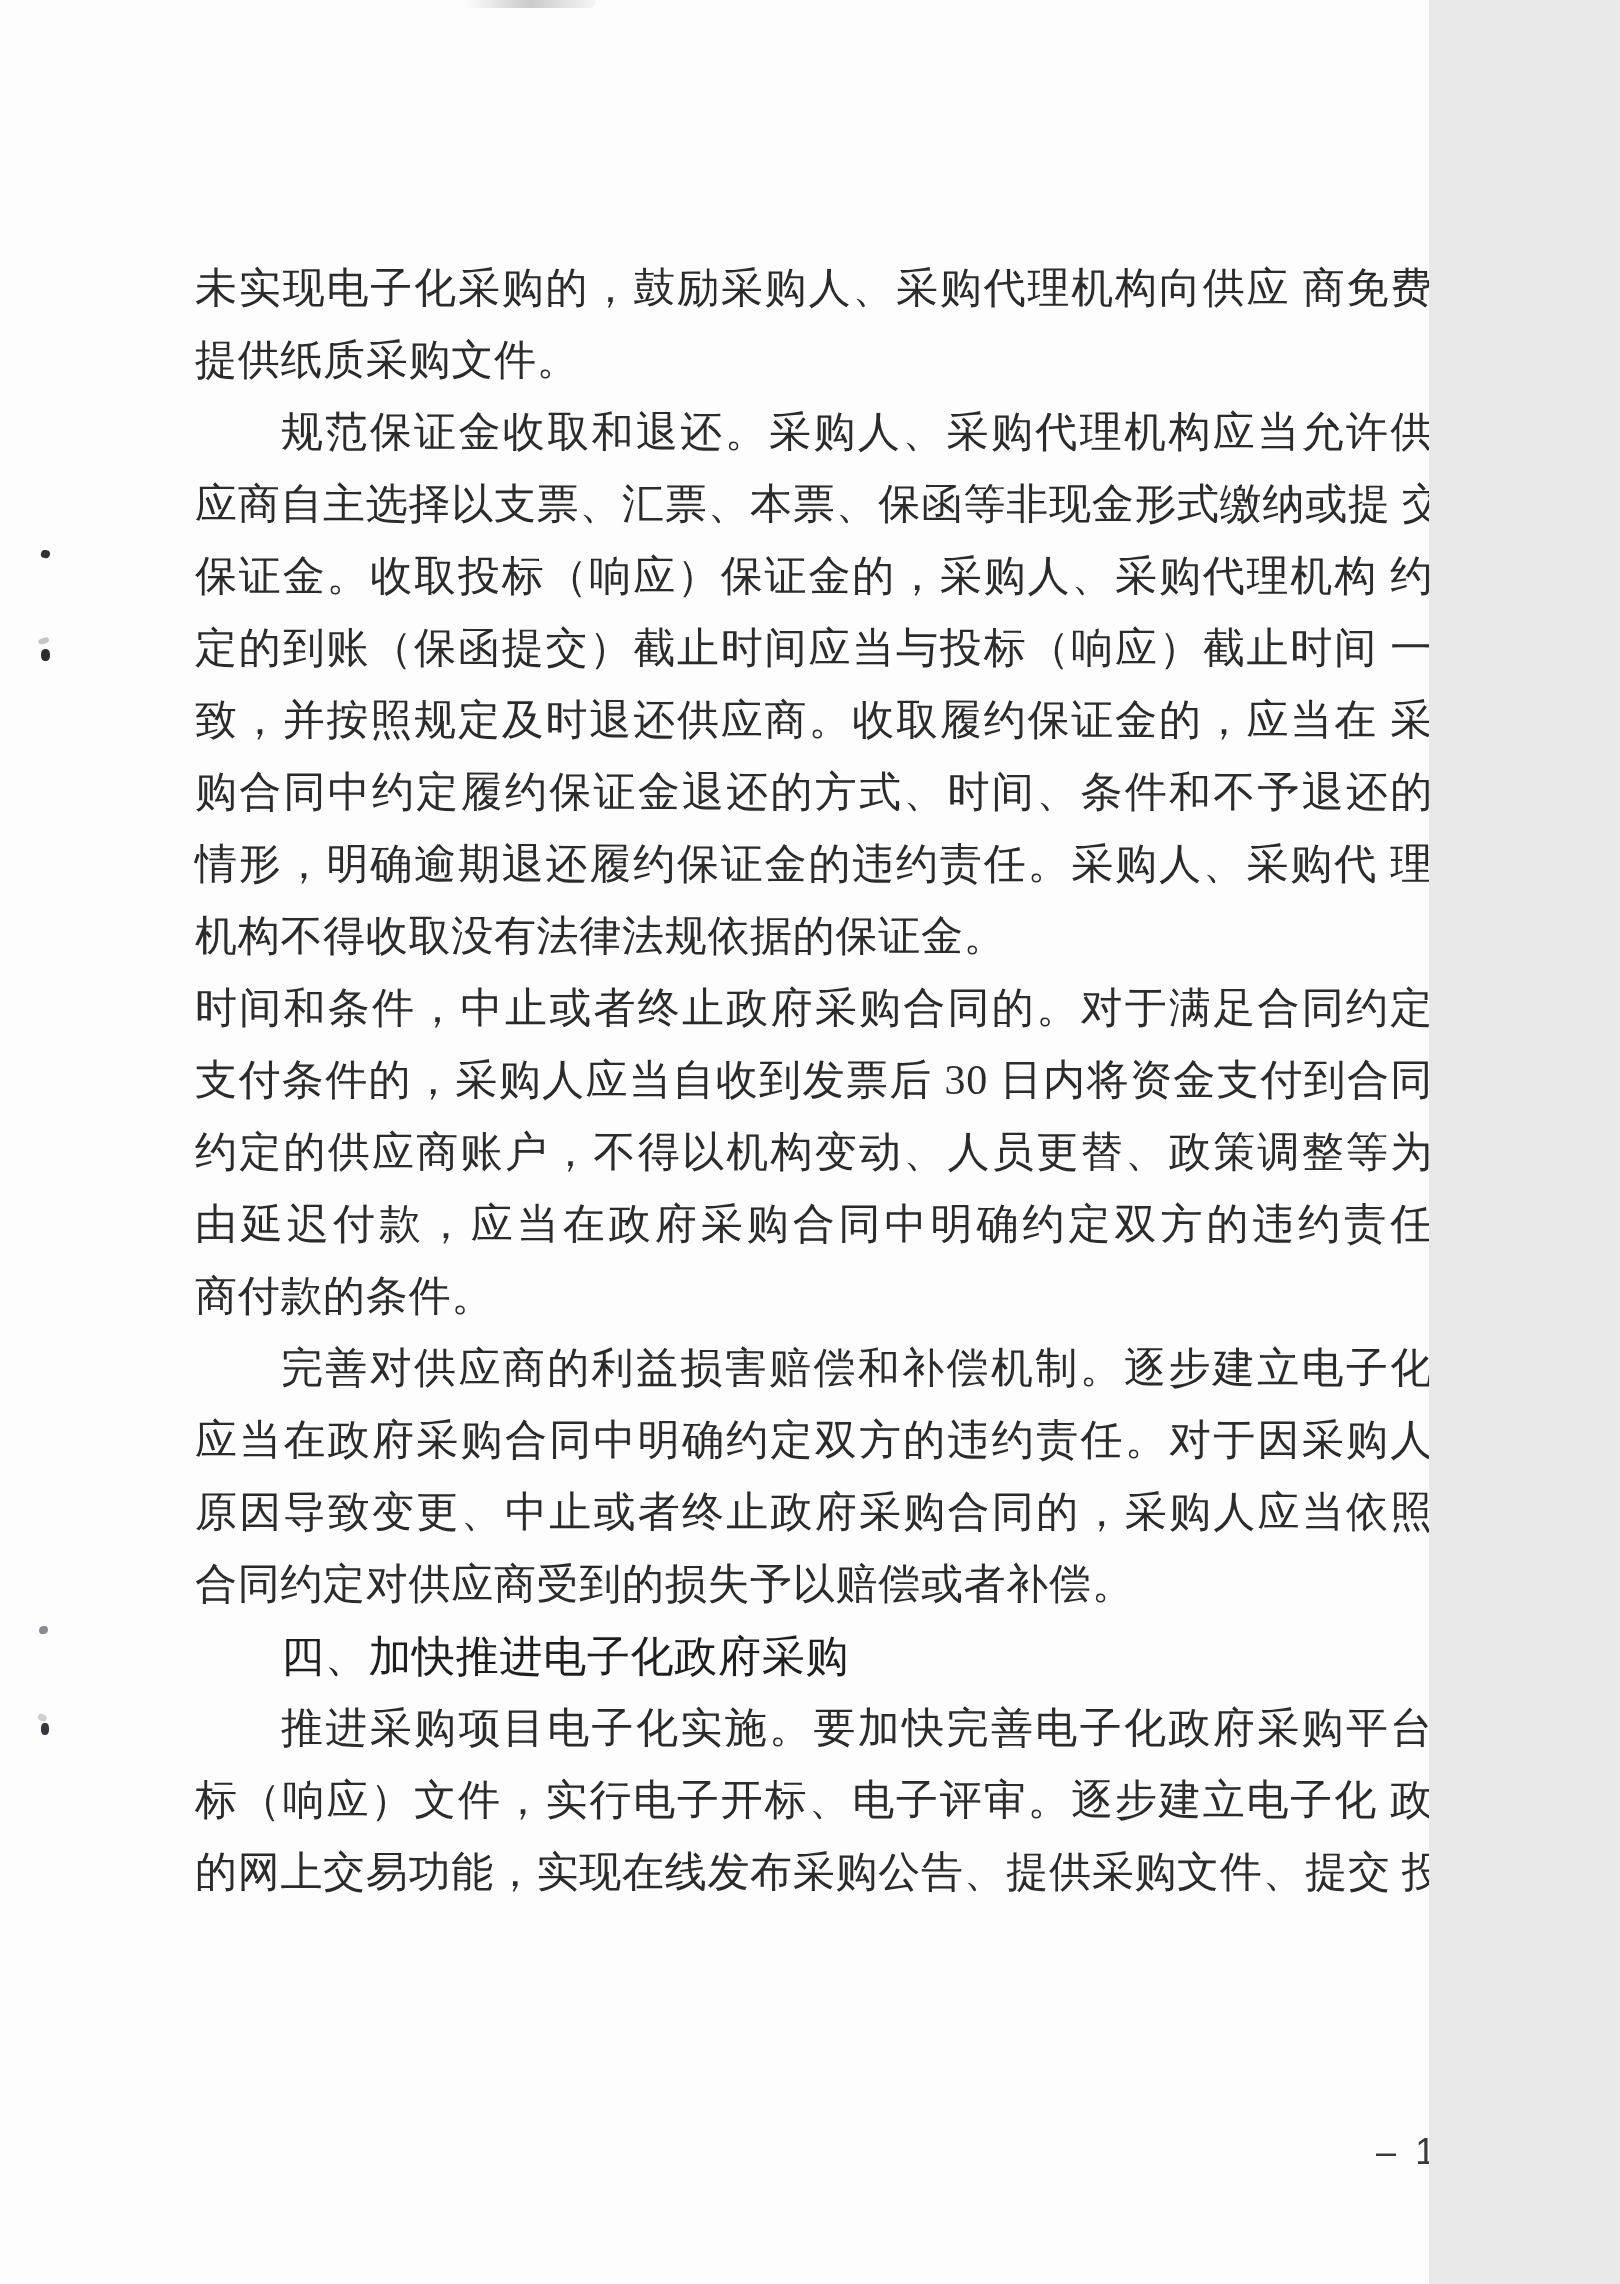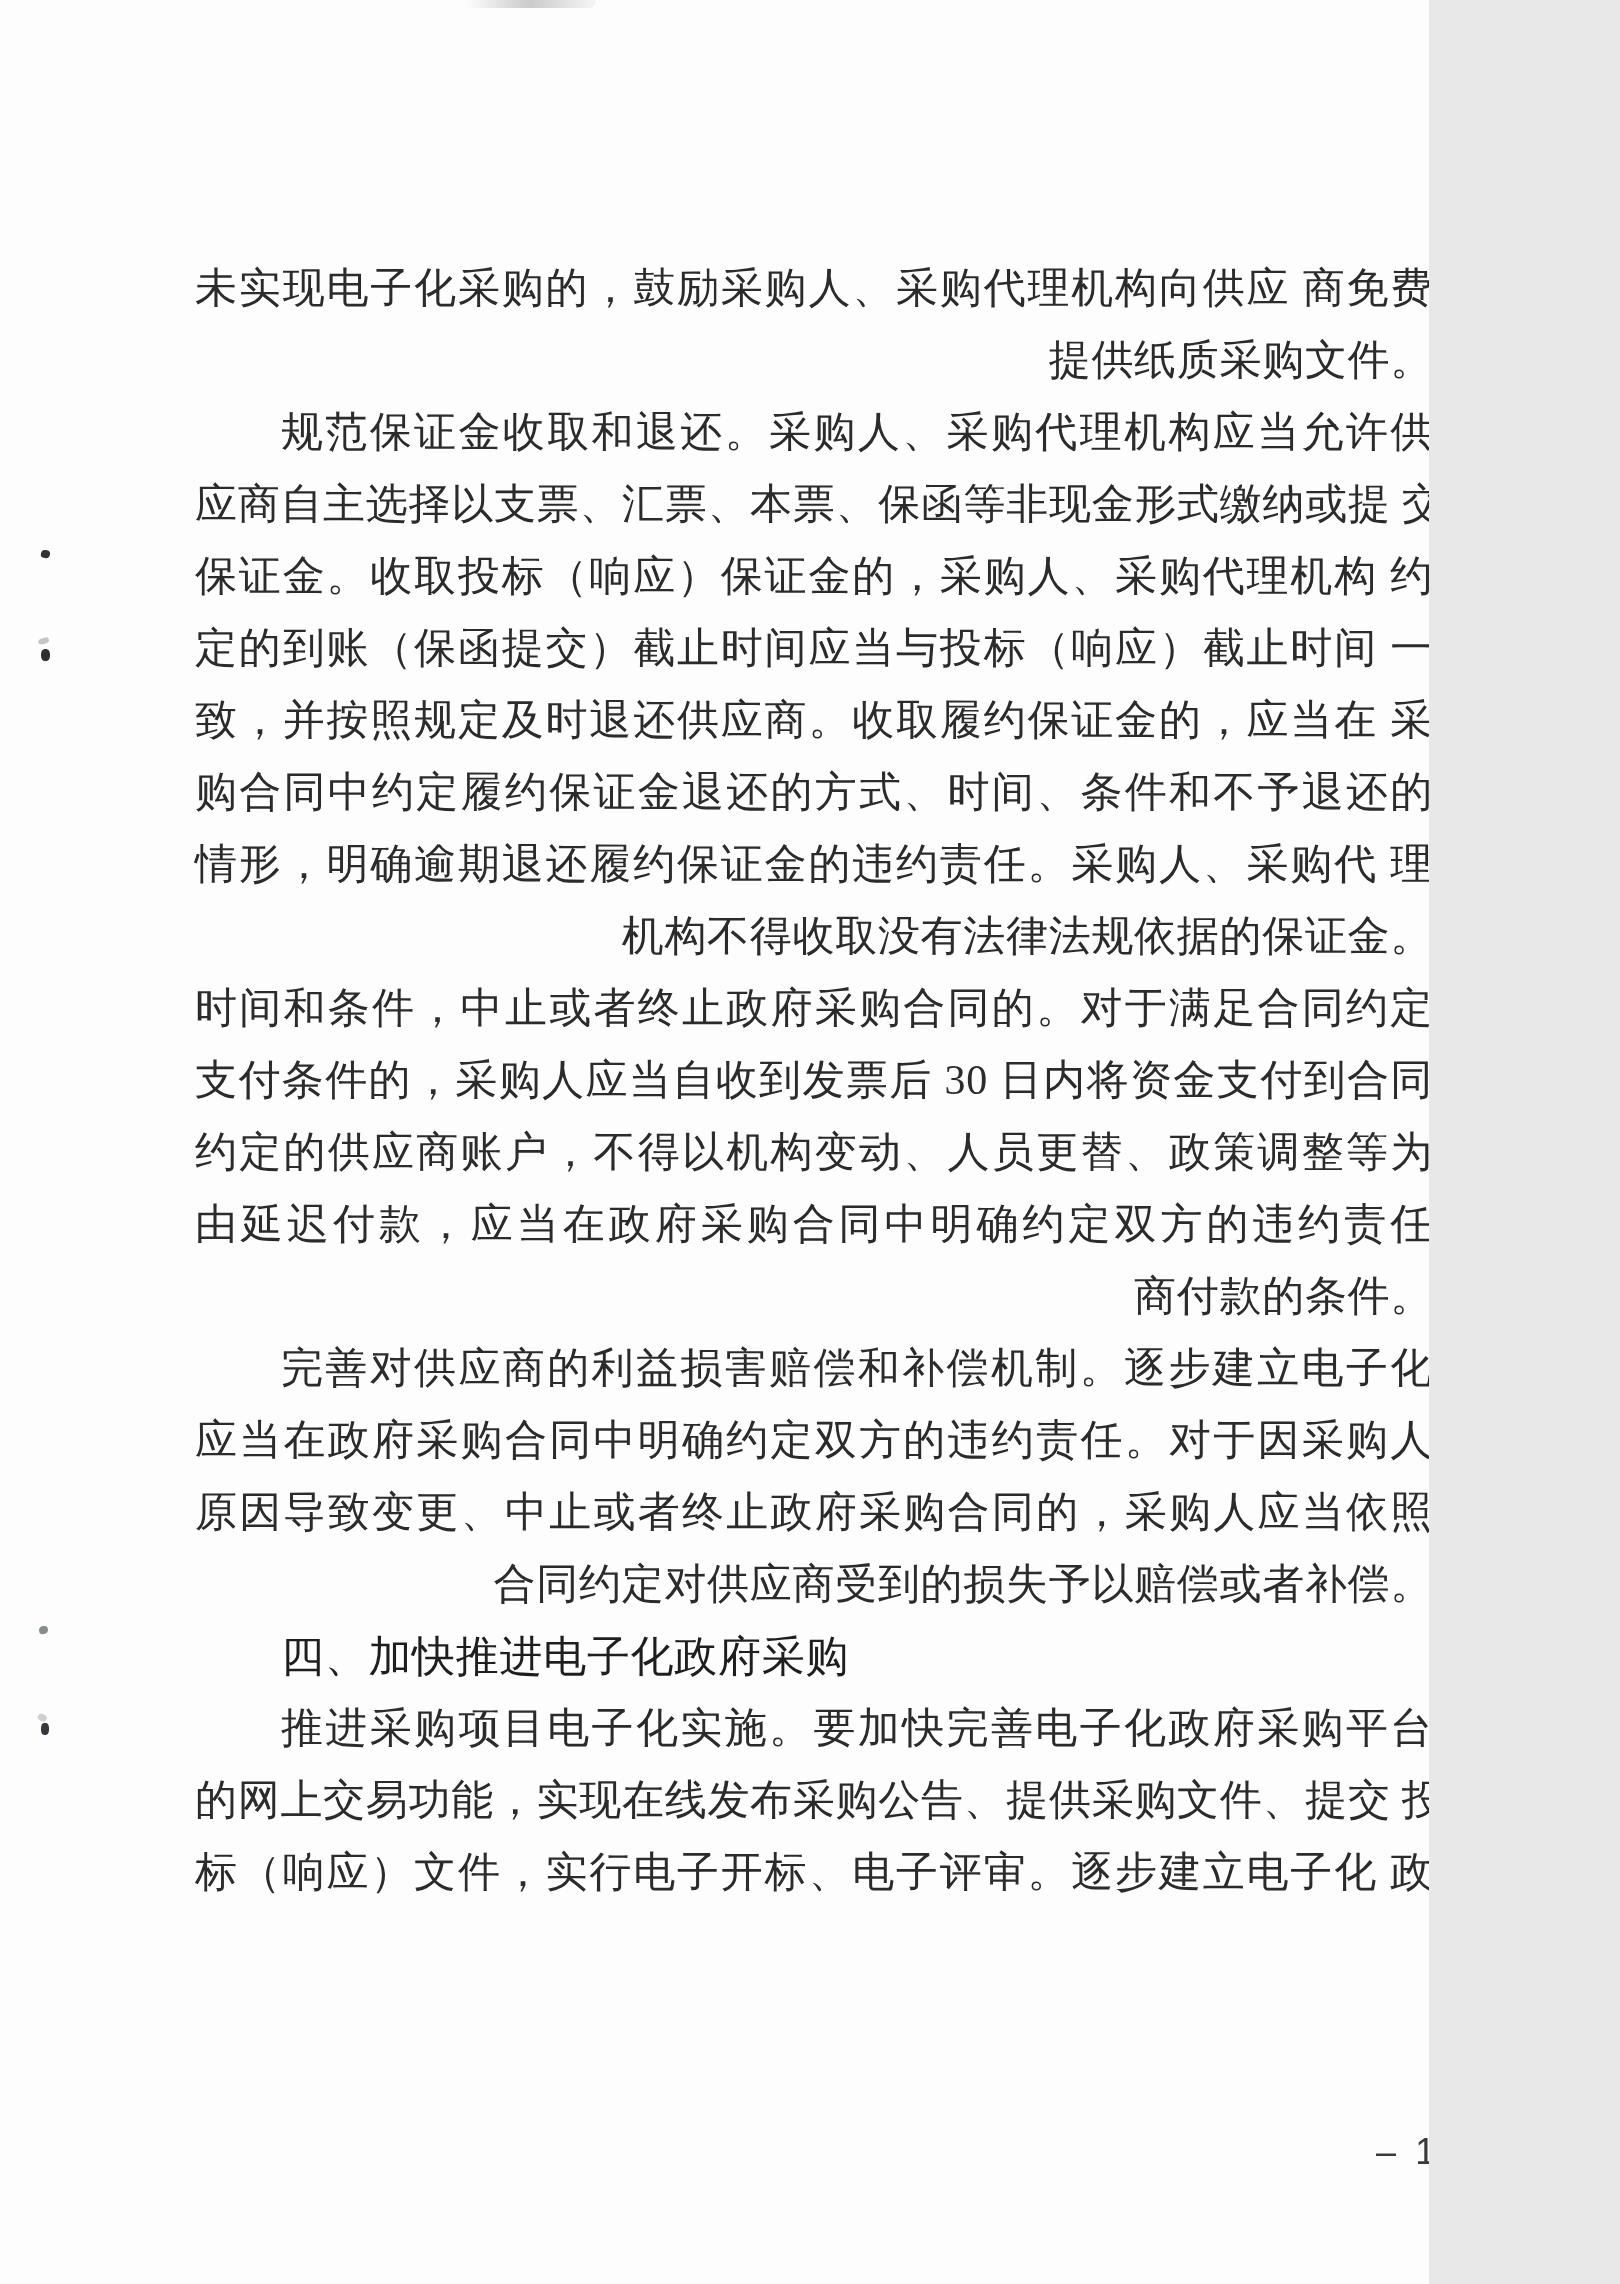--- a/index.html
+++ b/index.html
@@ -38,21 +38,21 @@
     line-height: 72px;
     letter-spacing: 0.7px;
     white-space: nowrap;
   }
   .l-just {
     text-align: justify;
     text-align-last: justify;
     text-justify: inter-character;
   }
   .l-end {
-    text-align: right;
+    text-align: left;
     font-family: Liberation Serif, serif;
   }
   .l-indent {
     text-indent: 86px;
   }
   .l-heading {
     font-family: "Liberation Sans", "DejaVu Sans", sans-serif;
     font-weight: 400;
     color: #1e1e1e;
     font-size: 43px;
@@ -110,20 +110,20 @@
     <div class="line l-just">支付条件的，采购人应当自收到发票后 30 日内将资金支付到合同</div>
     <div class="line l-just">约定的供应商账户，不得以机构变动、人员更替、政策调整等为</div>
     <div class="line l-just">由延迟付款，应当在政府采购合同中明确约定双方的违约责任</div>
     <div class="line l-end">商付款的条件。</div>
     <div class="line l-just l-indent">完善对供应商的利益损害赔偿和补偿机制。逐步建立电子化</div>
     <div class="line l-just">应当在政府采购合同中明确约定双方的违约责任。对于因采购人</div>
     <div class="line l-just">原因导致变更、中止或者终止政府采购合同的，采购人应当依照</div>
     <div class="line l-end">合同约定对供应商受到的损失予以赔偿或者补偿。</div>
     <div class="line l-heading l-indent">四、加快推进电子化政府采购</div>
     <div class="line l-just l-indent">推进采购项目电子化实施。要加快完善电子化政府采购平台</div>
+    <div class="line l-just">标（响应）文件，实行电子开标、电子评审。逐步建立电子化 政</div>
     <div class="line l-just">的网上交易功能，实现在线发布采购公告、提供采购文件、提交 投</div>
-    <div class="line l-just">标（响应）文件，实行电子开标、电子评审。逐步建立电子化 政</div>
   </div>
 
   <div class="page-number">– 11 –</div>
 
 </div>
 
 
 </body></html>

